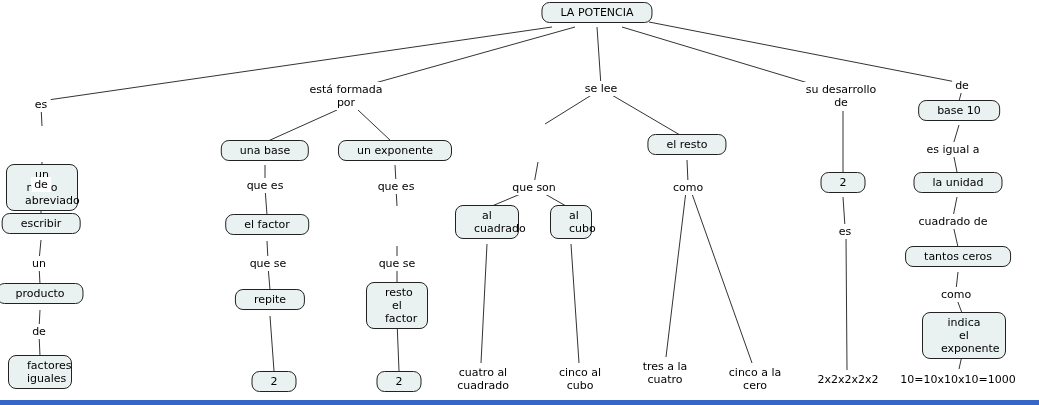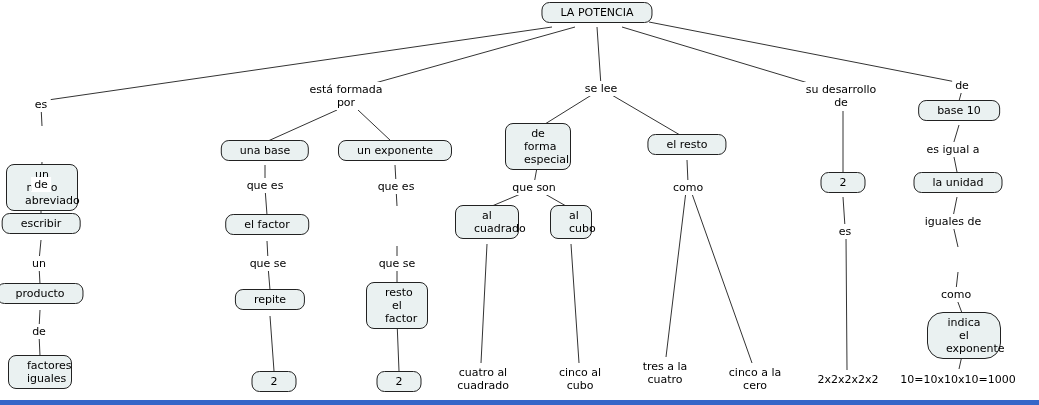--- a/index.html
+++ b/index.html
@@ -135,39 +135,39 @@
   <div class="link" style="left:268px;top:256px;">que se</div>
   <div class="box" style="left:270px;top:289px;">repite</div>
   <div class="box" style="left:274px;top:371px;">2</div>
   <div class="box" style="left:395px;top:140px;">un exponente</div>
   <div class="link" style="left:396px;top:179px;">que es</div>
   <div class="link" style="left:397px;top:256px;">que se</div>
   <div class="box wrap" style="left:397px;top:282px;width:62px;">resto el factor</div>
   <div class="box" style="left:399px;top:371px;">2</div>
 
   <div class="link" style="left:601px;top:81px;">se lee</div>
-  <div class="box wrap" style="left:538px;top:123px;width:66px;">de forma especial</div>
   <div class="link" style="left:534px;top:180px;">que son</div>
   <div class="box wrap" style="left:487px;top:205px;width:64px;">al cuadrado</div>
   <div class="box wrap" style="left:571px;top:205px;width:42px;">al cubo</div>
   <div class="leaf wrap" style="left:483px;top:366px;width:60px;">cuatro al cuadrado</div>
   <div class="leaf wrap" style="left:580px;top:366px;width:52px;">cinco al cubo</div>
   <div class="box" style="left:687px;top:134px;">el resto</div>
   <div class="link" style="left:688px;top:180px;">como</div>
   <div class="leaf wrap" style="left:665px;top:360px;width:52px;">tres a la cuatro</div>
   <div class="leaf wrap" style="left:755px;top:366px;width:56px;">cinco a la cero</div>
 
   <div class="link wrap" style="left:841px;top:82px;width:80px;">su desarrollo de</div>
   <div class="box" style="left:843px;top:172px;">2</div>
   <div class="link" style="left:845px;top:224px;">es</div>
   <div class="leaf" style="left:848px;top:373px;white-space:nowrap;">2x2x2x2x2</div>
 
   <div class="link" style="left:962px;top:78px;">de</div>
   <div class="box" style="left:959px;top:100px;">base 10</div>
   <div class="link" style="left:953px;top:142px;">es igual a</div>
   <div class="box" style="left:958px;top:172px;">la unidad</div>
-  <div class="link" style="left:953px;top:214px;">iguales de</div>
+  <div class="link" style="left:953px;top:214px;">cuadrado de</div>
+  <div class="box" style="left:958px;top:246px;">tantos ceros</div>
   <div class="link" style="left:956px;top:287px;">como</div>
-  <div class="box wrap" style="left:964px;top:312px;width:74px;border-radius:16px;">indica el exponente</div>
+  <div class="box wrap" style="left:964px;top:312px;width:84px;">indica el exponente</div>
   <div class="leaf" style="left:958px;top:373px;white-space:nowrap;">10=10x10x10=1000</div>
 
   <div id="bottom-bar"></div>
 </div>
 
 </body></html>

